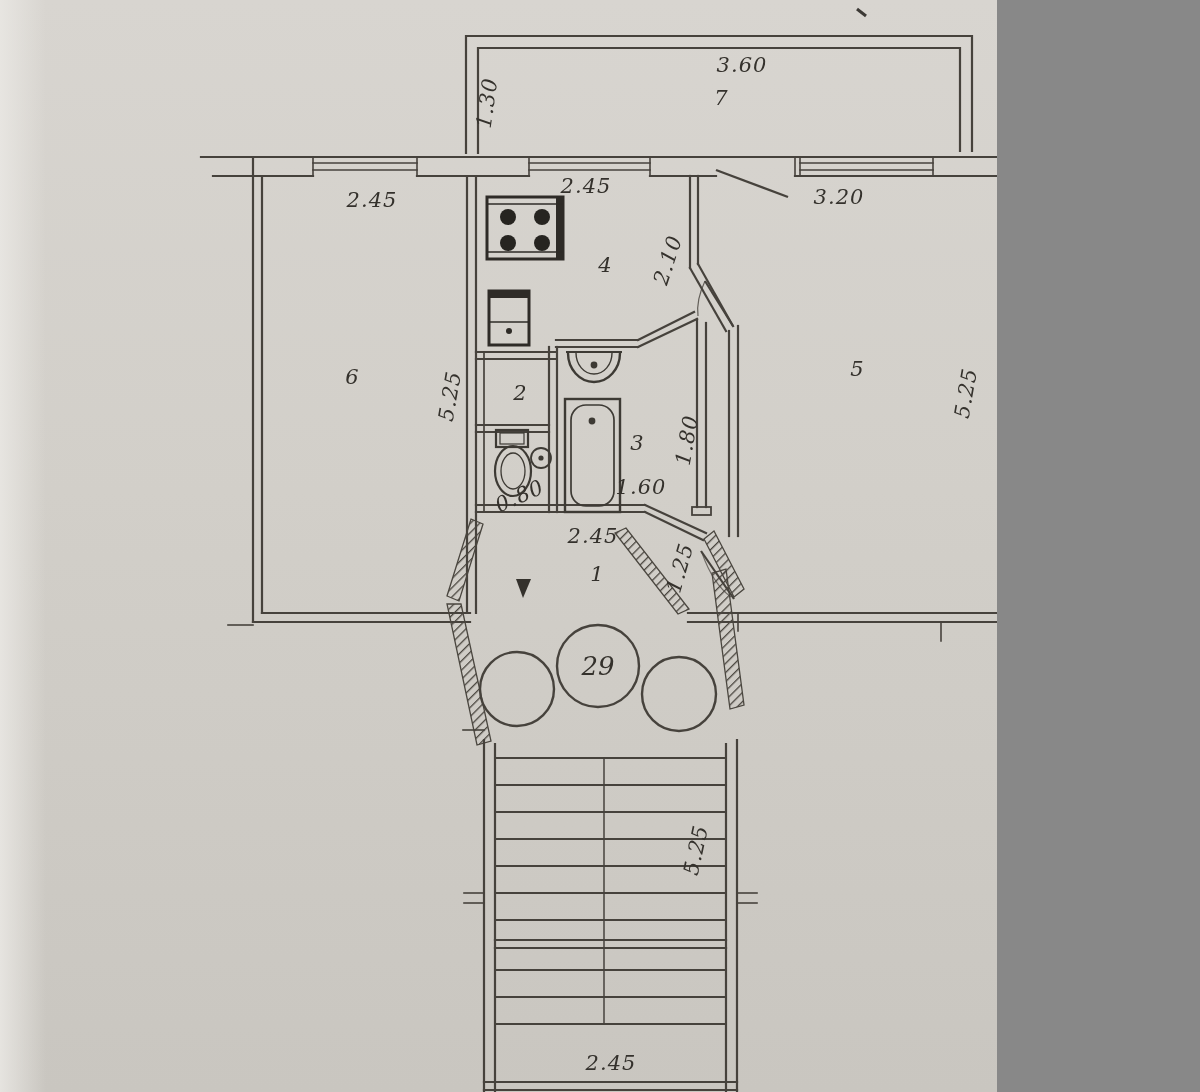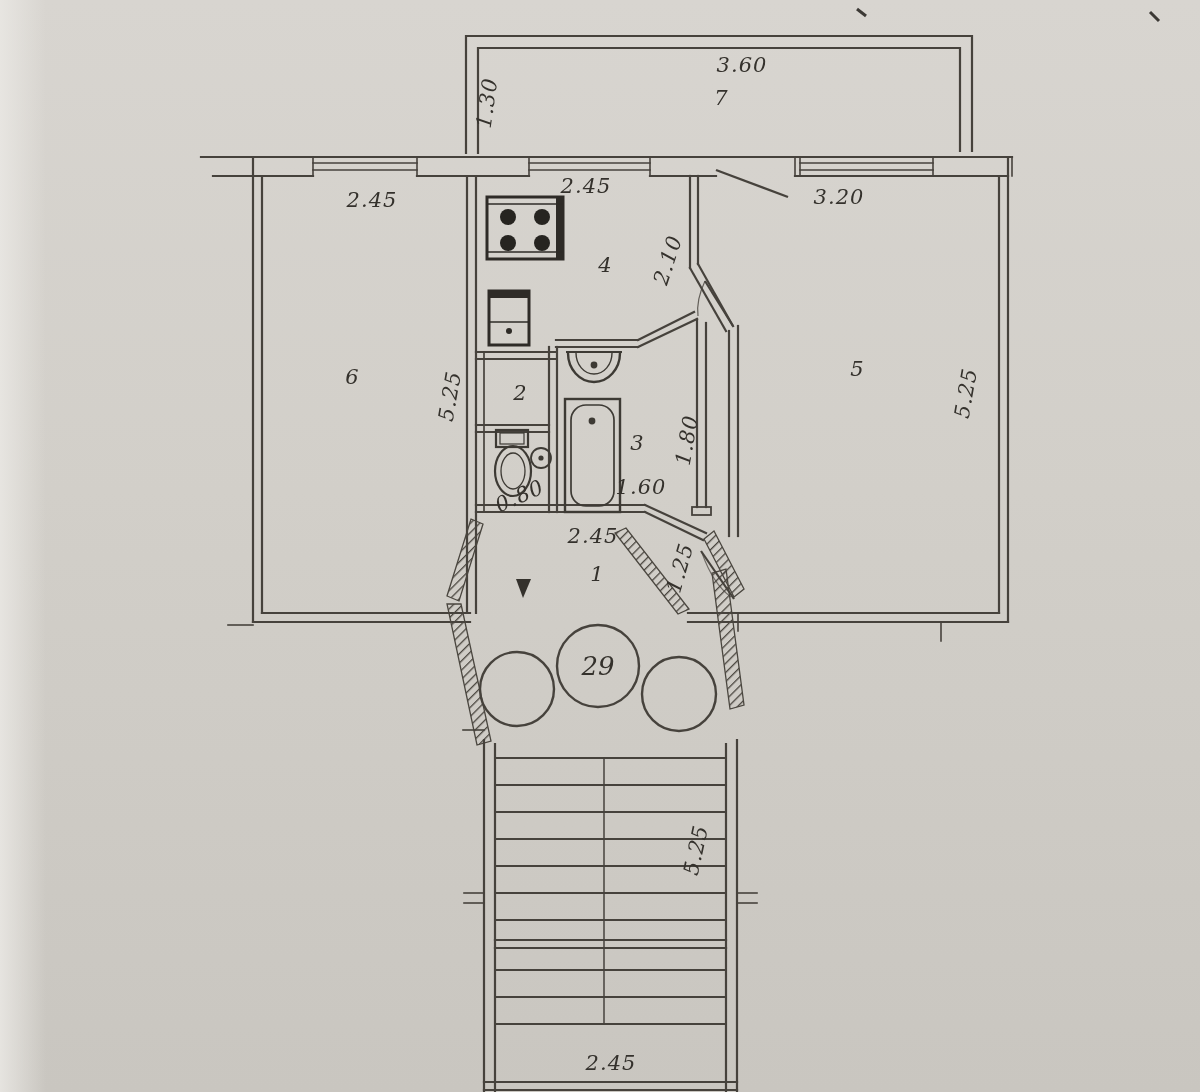--- a/index.html
+++ b/index.html
@@ -1,18 +1,18 @@
 <!DOCTYPE html>
 <html><head>
 <meta charset="utf-8">
 <style>
   html,body{margin:0;padding:0;background:#888;}
   .page{
     position:relative;
-    width:1200px;height:1092px;
+    width:997px;height:1092px;
     overflow:hidden;
     font-family:"DejaVu Serif", serif;
   }
   svg{display:block;}
   text{
     font-family:"DejaVu Serif", serif;
     font-style:italic;
     fill:#34312c;
   }
   .dim{font-size:21px;letter-spacing:1px;}

